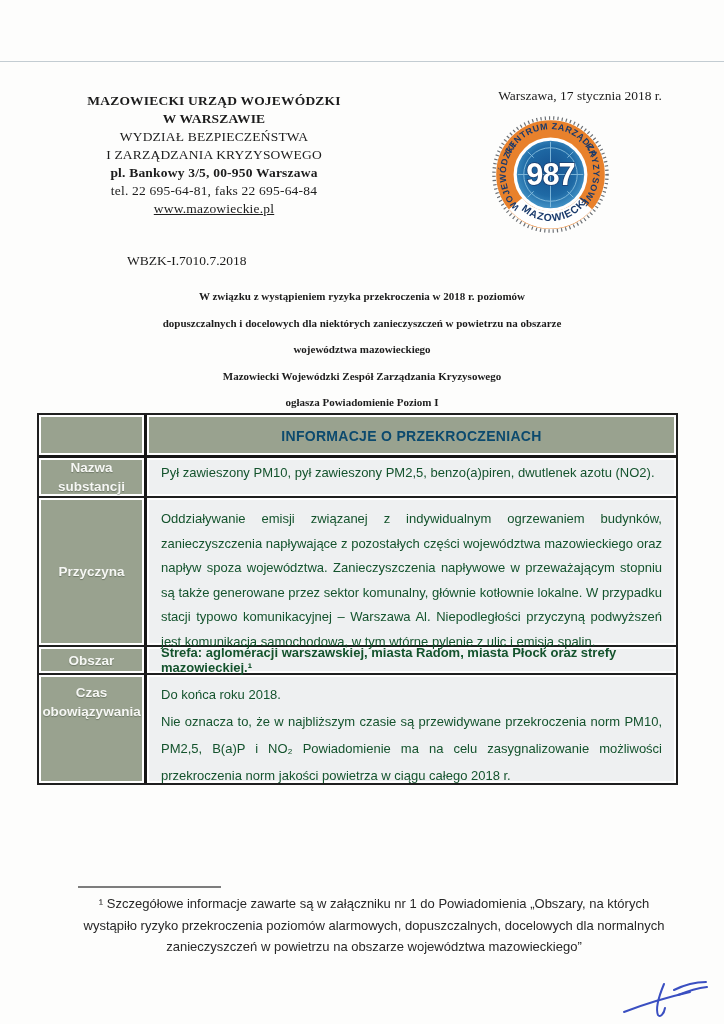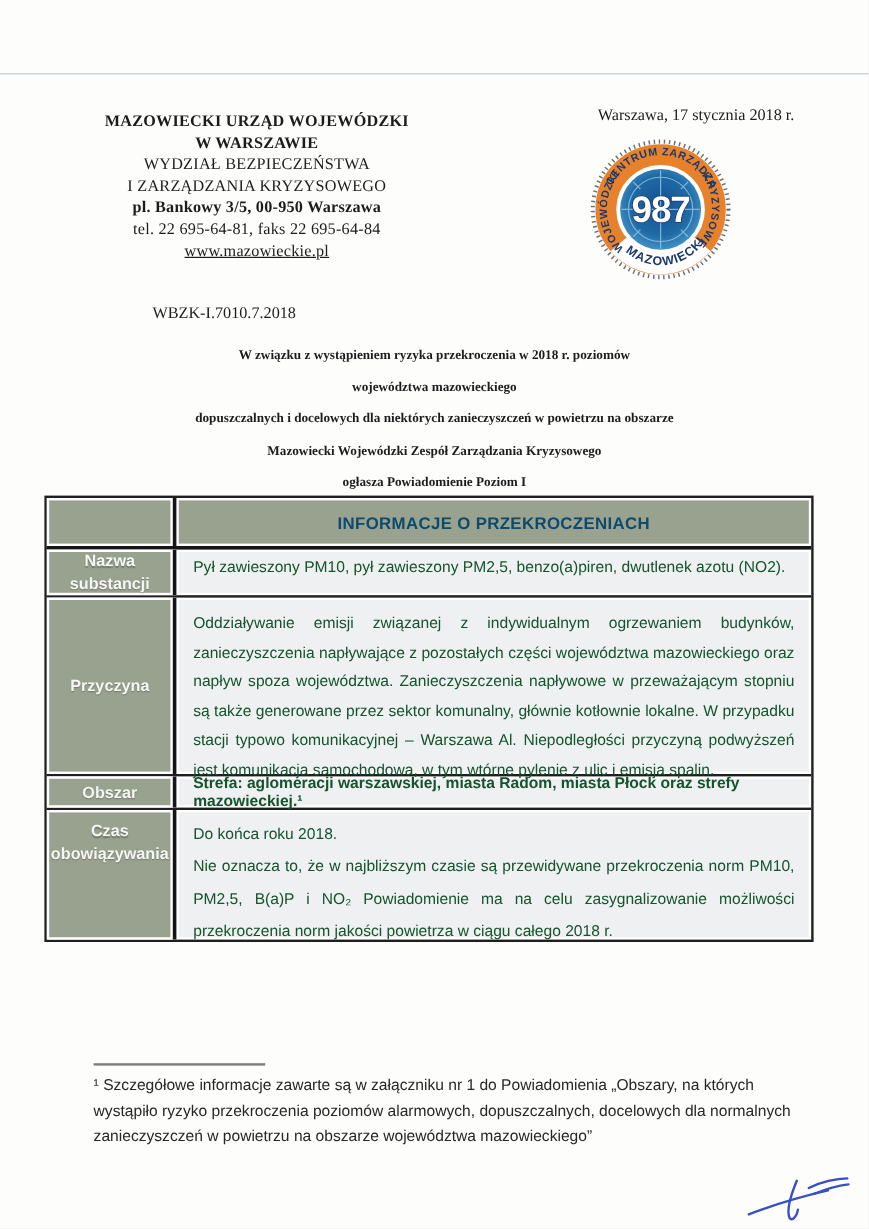--- a/index.html
+++ b/index.html
@@ -135,20 +135,21 @@
     background: #7d7d7d;
   }
   .footnote {
     position: absolute;
     left: 78px; top: 893px;
     width: 592px;
     font-family: "Liberation Sans", sans-serif;
     font-size: 13px;
     line-height: 21.5px;
     color: #272727;
+    text-align: center;
   }
   .signature {
     position: absolute;
     left: 618px; top: 972px;
     width: 95px; height: 48px;
   }
   .logo-svg text { font-family: "Liberation Sans", sans-serif; }
 </style>
 </head>
 <body>
@@ -216,22 +217,22 @@
       <text font-size="10.5" font-weight="bold" fill="#1a3a6b" letter-spacing="0.8">
         <textPath href="#arcBottom" startOffset="14%">MAZOWIECKIE.PL</textPath>
       </text>
     </svg>
   </div>
 
   <div class="ref-number">WBZK-I.7010.7.2018</div>
 
   <div class="announcement">
     <div>W związku z wystąpieniem ryzyka przekroczenia w 2018 r. poziomów</div>
+    <div>dopuszczalnych i docelowych dla niektórych zanieczyszczeń w powietrzu na obszarze</div>
     <div>województwa mazowieckiego</div>
-    <div>dopuszczalnych i docelowych dla niektórych zanieczyszczeń w powietrzu na obszarze</div>
     <div>Mazowiecki Wojewódzki Zespół Zarządzania Kryzysowego</div>
     <div>ogłasza Powiadomienie Poziom I</div>
   </div>
 
   <div class="doc-table">
 
     <div class="t-row first row-header">
       <div class="t-label">
         <div class="t-label-fill"></div>
       </div>

